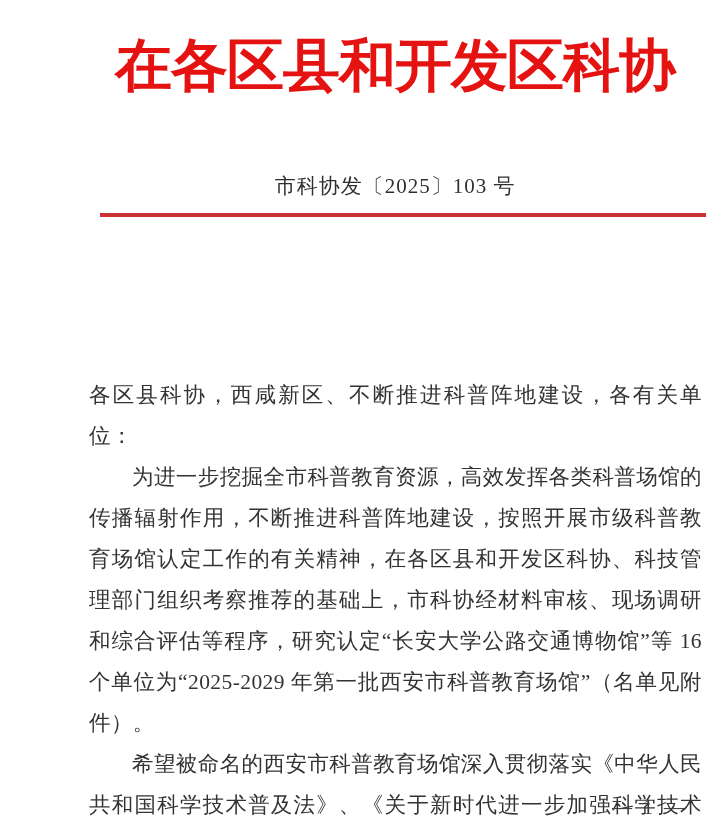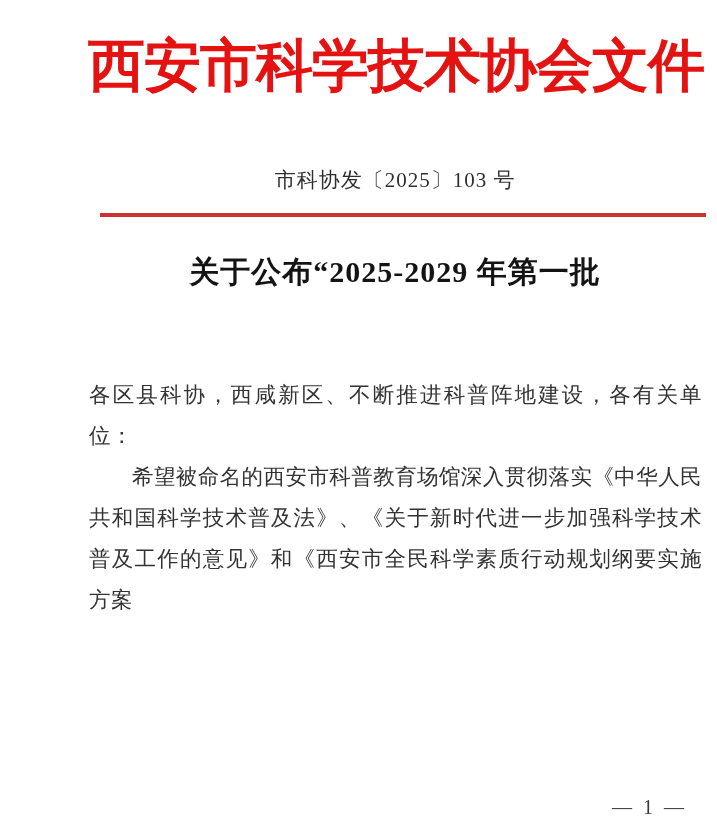--- a/index.html
+++ b/index.html
@@ -22,21 +22,21 @@
     text-align: center;
     font-size: 57px;
     font-weight: bold;
     letter-spacing: -1px;
     white-space: nowrap;
     line-height: 76px;
   }
 
   .doc-number {
     position: absolute;
-    top: 164px;
+    top: 170px;
     left: 88px;
     width: 614px;
     text-align: center;
     font-size: 21px;
     letter-spacing: 1px;
     color: #2f2f2f;
     line-height: 32px;
   }
 
   .red-rule {
@@ -84,30 +84,30 @@
     letter-spacing: 3px;
     color: #3a3a3a;
     white-space: nowrap;
   }
 </style>
 </head>
 <body>
 
 <div class="page">
 
-  <h1 class="header-title" style="color: rgb(229, 18, 18);">西安市科学技术协会文件</h1>
+  <h1 class="header-title" style="color: rgb(229, 18, 18);">在各区县和开发区科协</h1>
 
   <div class="doc-number">市科协发〔2025〕103 号</div>
 
   <div class="red-rule" style="background: rgb(203, 50, 51);"></div>
 
   <h2 class="doc-title">
-    <span class="title-line">关于公布“2025-2029 年第一批</span>
   </h2>
 
   <div class="body-text" style="color: rgb(51, 51, 51);">
     <p class="salutation">各区县科协，西咸新区、不断推进科普阵地建设，各有关单位：</p>
+    <p class="indent">为进一步挖掘全市科普教育资源，高效发挥各类科普场馆的传播辐射作用，不断推进科普阵地建设，按照开展市级科普教育场馆认定工作的有关精神，在各区县和开发区科协、科技管理部门组织考察推荐的基础上，市科协经材料审核、现场调研和综合评估等程序，研究认定“长安大学公路交通博物馆”等 16 个单位为“2025-2029 年第一批西安市科普教育场馆”（名单见附件）。</p>
     <p class="indent">希望被命名的西安市科普教育场馆深入贯彻落实《中华人民共和国科学技术普及法》、《关于新时代进一步加强科学技术普及工作的意见》和《西安市全民科学素质行动规划纲要实施方案</p>
   </div>
 
   <div class="page-number">— 1 —</div>
 
 </div>
 
 </body></html>

